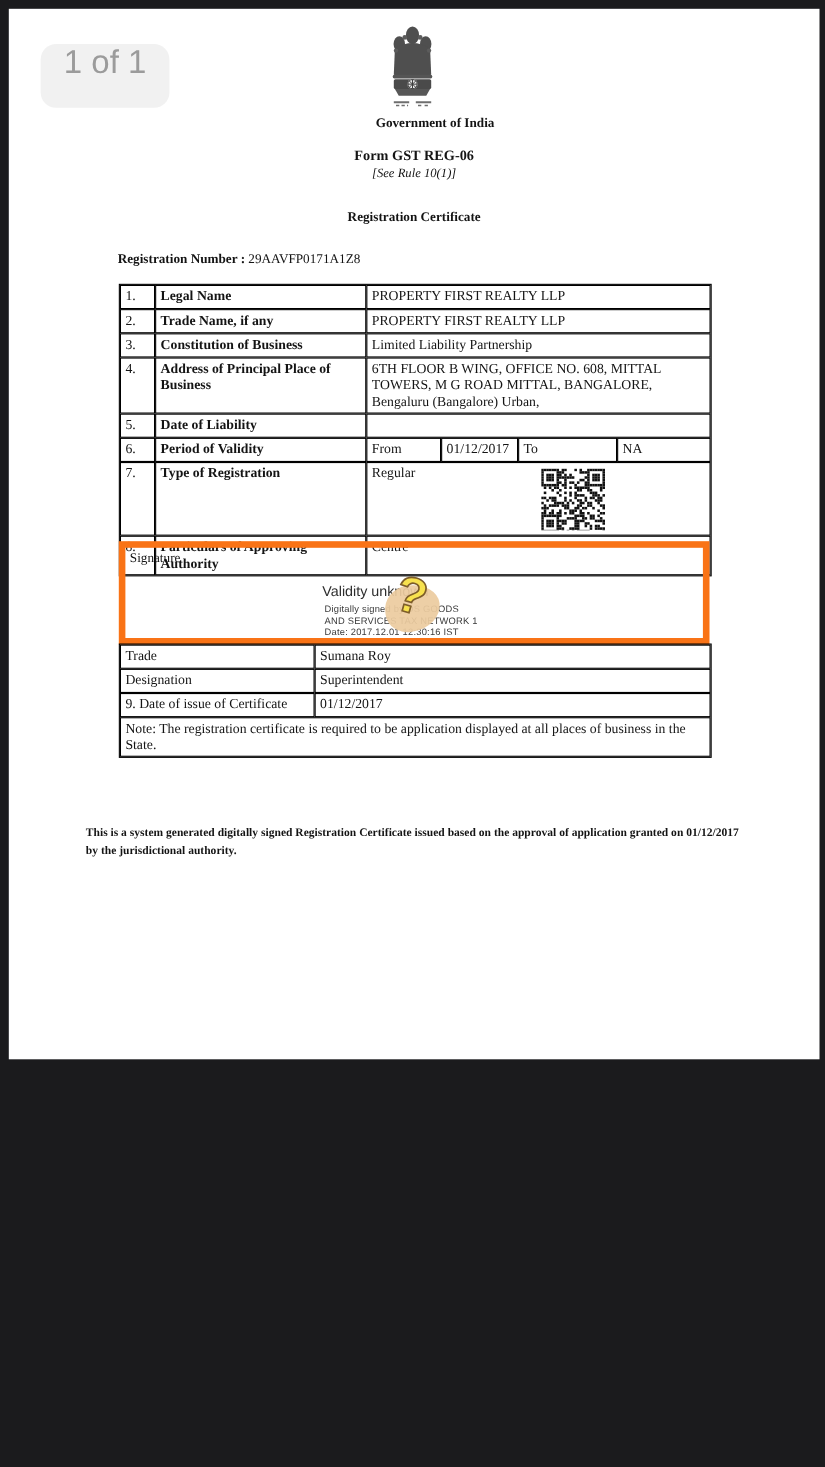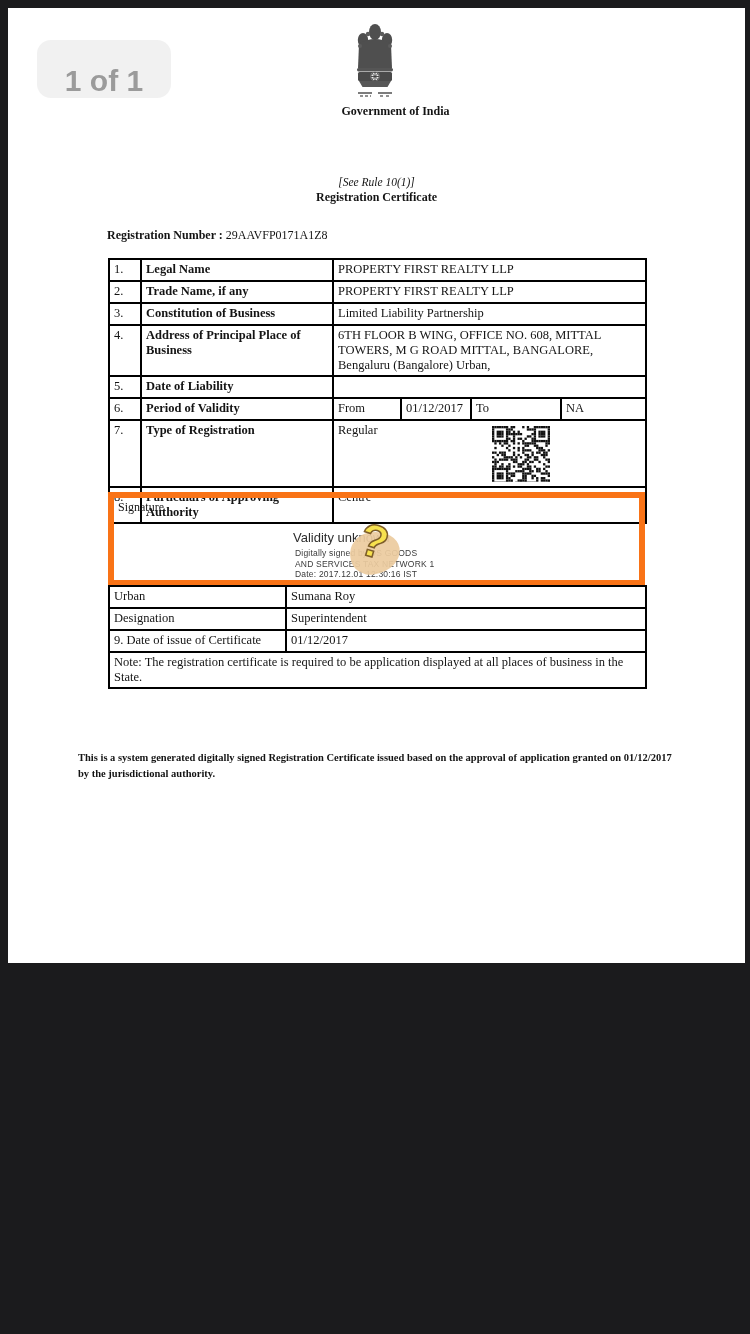--- a/index.html
+++ b/index.html
@@ -1,26 +1,26 @@
 <!DOCTYPE html>
 <html><head>
 <meta charset="utf-8">
 <style>
   html,body{margin:0;padding:0;background:#1b1b1d;}
   body{width:750px;height:1334px;overflow:hidden;font-family:"Liberation Serif",serif;}
   .viewer{position:relative;width:750px;height:1334px;background:#1b1b1d;}
   .page{position:absolute;left:8px;top:8px;width:737px;height:955px;background:#ffffff;color:#141414;}
-  .badge{position:absolute;left:37px;top:40px;width:134px;height:58px;background:rgba(241,241,241,.97);
-         border-radius:14px;display:flex;align-items:flex-end;justify-content:center;z-index:6;
-         font-family:"Liberation Sans",sans-serif;font-size:30px;font-weight:bold;color:#9b9b9b;}
+  .badge{position:absolute;left:37px;top:40px;width:117px;height:58px;background:rgba(241,241,241,.97);
+         border-radius:14px;display:flex;align-items:flex-start;justify-content:center;z-index:6;
+         font-family:"Liberation Sans",sans-serif;font-size:30px;font-weight:normal;color:#9b9b9b;}
   .emblem{position:absolute;left:343px;top:14px;}
   .h-center{position:absolute;left:0;width:100%;text-align:center;}
   .h-gov{top:96px;font-size:12px;font-weight:bold;padding-left:19px;}
   .h-form{top:125px;font-size:13px;font-weight:bold;}
-  .h-rule{top:144px;font-size:11.5px;font-style:italic;margin-top:24px;}
+  .h-rule{top:144px;font-size:11.5px;font-style:italic;}
   .h-cert{top:182px;font-size:12px;font-weight:bold;}
   .regnum{position:absolute;left:99px;top:220px;font-size:12px;}
   .regnum .lbl{font-weight:bold;}
 
   table.t{border-collapse:separate;border-spacing:0;table-layout:fixed;position:absolute;
           border:1px solid #000;}
   table.t td{border:1px solid #000;padding:2px 4px;vertical-align:top;font-size:12.5px;
              overflow:hidden;white-space:normal;}
   .main{left:100px;top:250px;width:537px;}
   .officer{left:100px;top:577px;width:537px;}
@@ -75,20 +75,21 @@
       </g>
       <path d="M8 59 H40 L36.5 65 H11.5 Z" fill="#575757"></path>
       <g stroke="#6e6e6e" stroke-width="1.8" fill="none">
         <path d="M7 71 h14"></path>
           <path d="M27 71 h14"></path>
         <path d="M9 74 h3 M14 74 h3 M19 74 h1 M29 74 h3 M35 74 h3" stroke-width="1.4"></path>
       </g>
     </svg>
 
     <div class="h-center h-gov">Government of India</div>
+    <div class="h-center h-form">Form GST REG-06</div>
     <div class="h-center h-rule">[See Rule 10(1)]</div>
     <div class="h-center h-cert">Registration Certificate</div>
 
     <div class="regnum">
       <span class="lbl">Registration Number :</span>
       <span>29AAVFP0171A1Z8</span>
     </div>
 
     <table class="t main">
       <colgroup>
@@ -476,21 +477,21 @@
       <div class="seal-q">?</div>
     </div>
 
     <table class="t officer">
       <colgroup>
           <col style="width:177px">
           <col style="width:360px">
         </colgroup>
       <tbody>
           <tr>
-        <td class="h16">Urban</td>
+        <td class="h16">Trade</td>
         <td>Sumana Roy</td>
       </tr>
       <tr>
         <td class="h16">Designation</td>
         <td>Superintendent</td>
       </tr>
       <tr>
         <td class="h16">9. Date of issue of Certificate</td>
         <td>01/12/2017</td>
       </tr>

